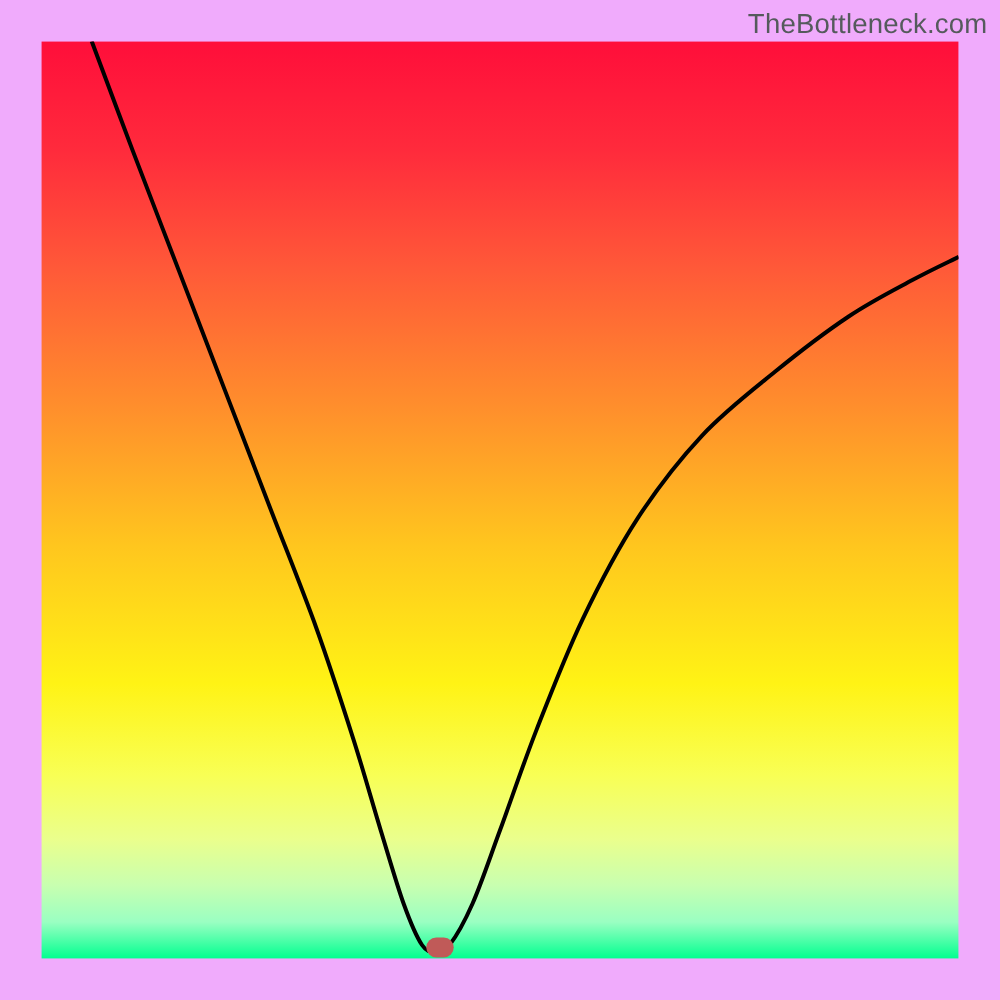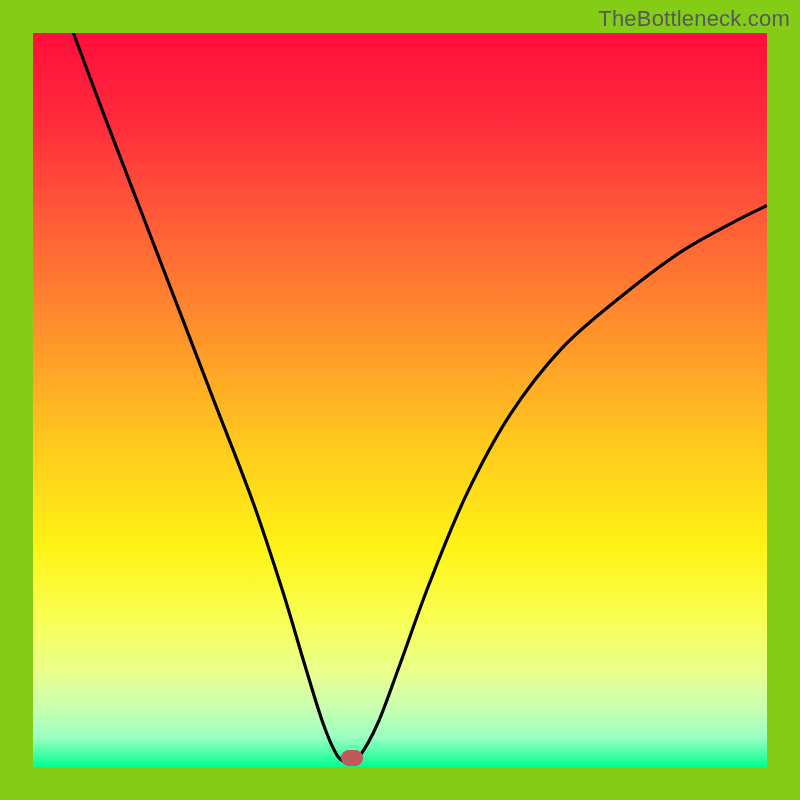--- a/index.html
+++ b/index.html
@@ -1,21 +1,21 @@
 <!DOCTYPE html>
 <html><head>
 <meta charset="utf-8">
 <style>
   * { margin: 0; padding: 0; box-sizing: border-box; }
   html, body { width: 800px; height: 800px; overflow: hidden; background: #000; }
   .frame {
     position: absolute;
     top: 0; left: 0;
     width: 800px; height: 800px;
-    background: #84cc16;
+    background: #f0abfc;
   }
   .plot-area {
     position: absolute;
     top: 33px;
     left: 33px;
     width: 734px;
     height: 734px;
     overflow: hidden;
   }
   .gradient-bg {

